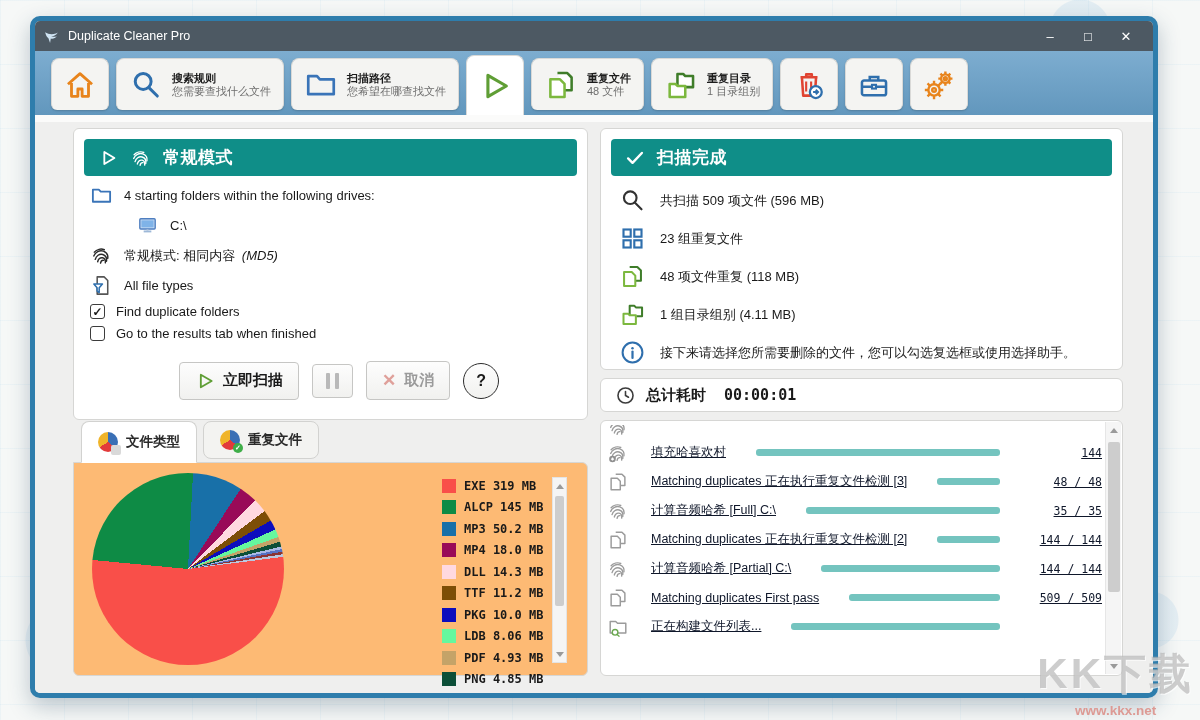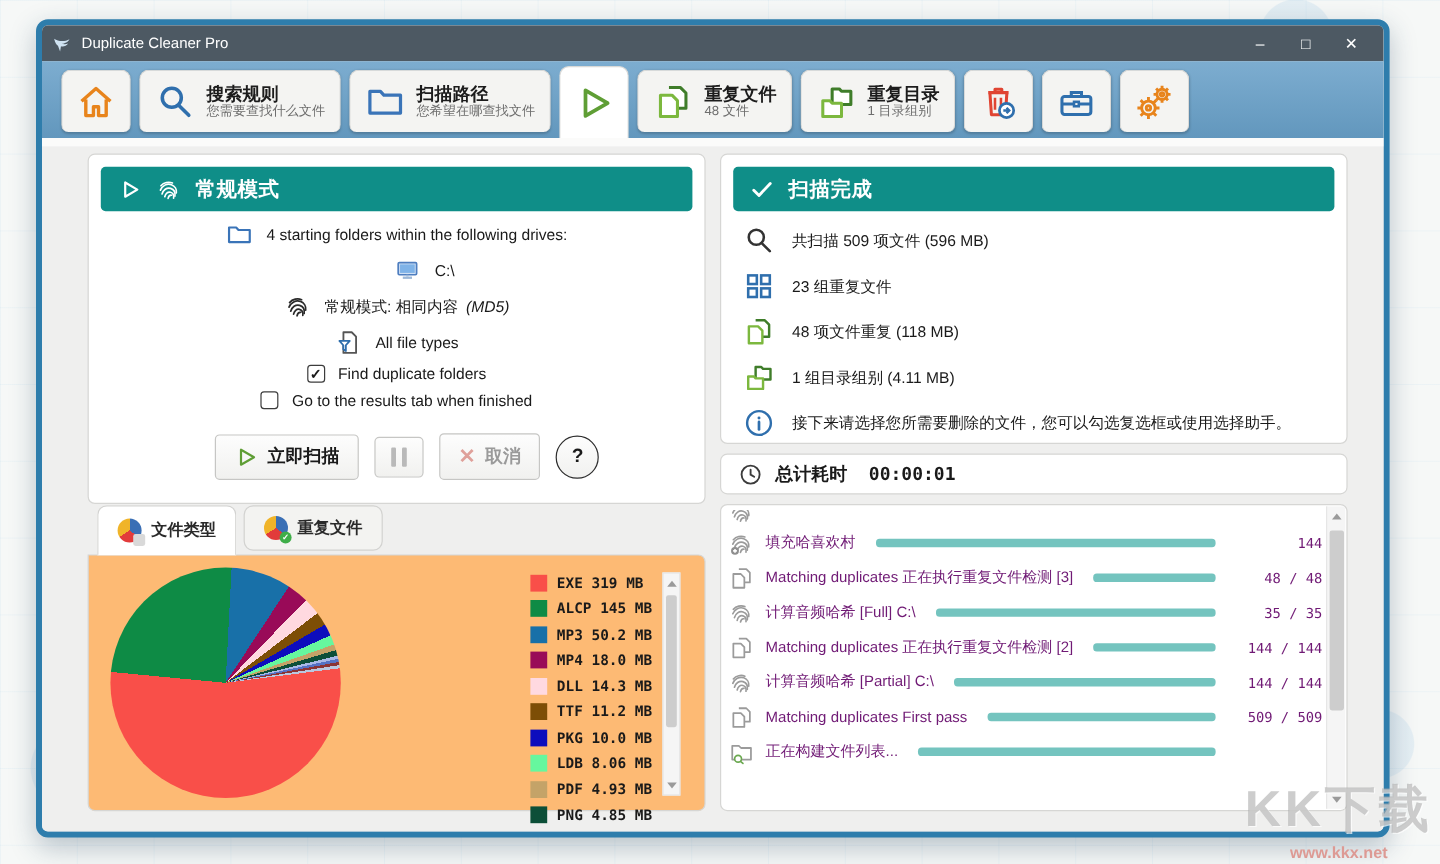--- a/index.html
+++ b/index.html
@@ -30,36 +30,36 @@
     display:flex; align-items:flex-end; gap:7px; padding:0 0 0 16px; }
   .tab { background:#f4f4f2; border:1px solid #d9d9d7; border-bottom:none;
     border-radius:8px 8px 6px 6px; height:52px; margin-bottom:5px;
     display:flex; align-items:center; gap:9px; padding:0 12px;
     box-shadow:0 1px 2px rgba(0,0,0,.18); cursor:default; }
   .tab.icononly { padding:0 11px; }
   .tab.active { background:#fff; height:60px; margin-bottom:0;
     border-radius:8px 8px 0 0; box-shadow:none; }
   .tab .ticon { width:34px; height:34px; display:inline-flex; }
   .tab .tt { line-height:1.15; }
-  .tab .tt .t1 { font-size:15px; font-weight:bold; color:#1c1c1c; }
+  .tab .tt .t1 { font-size:11px; font-weight:bold; color:#1c1c1c; }
   .tab .tt .t2 { font-size:11px; color:#6e6e6e; }
   
   .content { position:relative; height:578px; background:#efefee; }
   .content::before { content:""; position:absolute; left:0; top:0; right:0; height:7px; background:#fbfbfa; }
   .card { position:absolute; background:#fff; border:1px solid #d6d6d4; border-radius:6px; }
   #card-settings { left:38px; top:13px;  width:515px; height:292px; }
   #card-summary  { left:565px; top:13px; width:523px; height:242px; }
   #card-elapsed  { left:565px; top:263px; width:523px; height:34px; }
   #card-log      { left:565px; top:305px; width:523px; height:256px; overflow:hidden; }
   .teal-head { margin:10px 10px 8px 10px; height:37px; background:#0f8e88; border-radius:4px;
     color:#fff; display:flex; align-items:center; gap:11px; padding:0 13px;
     font-size:17px; font-weight:bold; letter-spacing:.5px; }
   .teal-head .hicon { width:22px; height:22px; display:inline-flex; }
   
-  .srow { display:flex; align-items:center; gap:11px; margin:7px 16px; font-size:13px; color:#1a1a1a;justify-content:center; }
+  .srow { display:flex; align-items:center; gap:11px; margin:7px 16px; font-size:13px; color:#1a1a1a; }
   .srow .ricon { width:23px; height:23px; flex:0 0 23px; display:inline-flex; }
   .srow.indent { margin-left:62px; }
   .srow em { font-style:italic; margin-left:3px; }
   .cbox { width:15px; height:15px; border:1.6px solid #3c3c3c; border-radius:3px; flex:0 0 15px;
     display:flex; align-items:center; justify-content:center; font-size:12px; font-weight:bold; color:#1a1a1a; }
   .btnrow { display:flex; align-items:center; gap:13px; margin:20px 0 0 105px; }
   .btn { border:1px solid #c6c6c4; background:linear-gradient(#fdfdfd,#f1f1ef);
     border-radius:4px; display:flex; align-items:center; gap:8px; padding:8px 15px;
     font-size:15px; font-weight:bold; color:#1a1a1a; cursor:default; }
   .btn .bicon { width:20px; height:20px; display:inline-flex; }
@@ -75,21 +75,21 @@
   .sumrow { display:flex; align-items:center; gap:14px; margin:11px 18px; font-size:13px; color:#1a1a1a; }
   .sumrow .ricon { width:27px; height:27px; flex:0 0 27px; display:inline-flex; }
   
   .elapsed { display:flex; align-items:center; gap:10px; padding:0 14px; height:100%; }
   .elapsed .ricon { width:21px; height:21px; display:inline-flex; }
   .elapsed .lab { font-size:15px; font-weight:bold; color:#1a1a1a; }
   .elapsed .val { font-size:15px; font-weight:bold; color:#1a1a1a; margin-left:8px;
     font-family:"DejaVu Sans Mono", monospace; }
   
   .loglist { position:absolute; left:6px; right:20px; top:4px; bottom:4px; overflow:hidden; }
-  .logrow { display:flex; align-items:center; gap:9px; height:29px; color:#701a75; }
+  .logrow { display:flex; align-items:center; gap:22px; height:29px; color:#0f172a;text-decoration:underline; }
   .logrow.partial { height:13px; overflow:hidden; align-items:flex-end; }
   .logrow .ricon { width:22px; height:22px; flex:0 0 22px; display:inline-flex; color:#9b9b9b; }
   .logrow .llabel { font-size:12.5px; white-space:nowrap; }
   .logrow .lbar { flex:1; height:7px; background:#74c4bf; border-radius:3px; margin:0 8px; }
   .logrow .lcount { width:72px; text-align:right; font-size:11.5px;
     font-family:"DejaVu Sans Mono", monospace; }
   .scrollbar { position:absolute; right:1px; top:1px; bottom:1px; width:16px;
     background:#f5f5f5; border-left:1px solid #e6e6e6; }
   .sb-up,.sb-down { position:absolute; left:0; width:16px; height:16px;
     display:flex; align-items:center; justify-content:center; }

